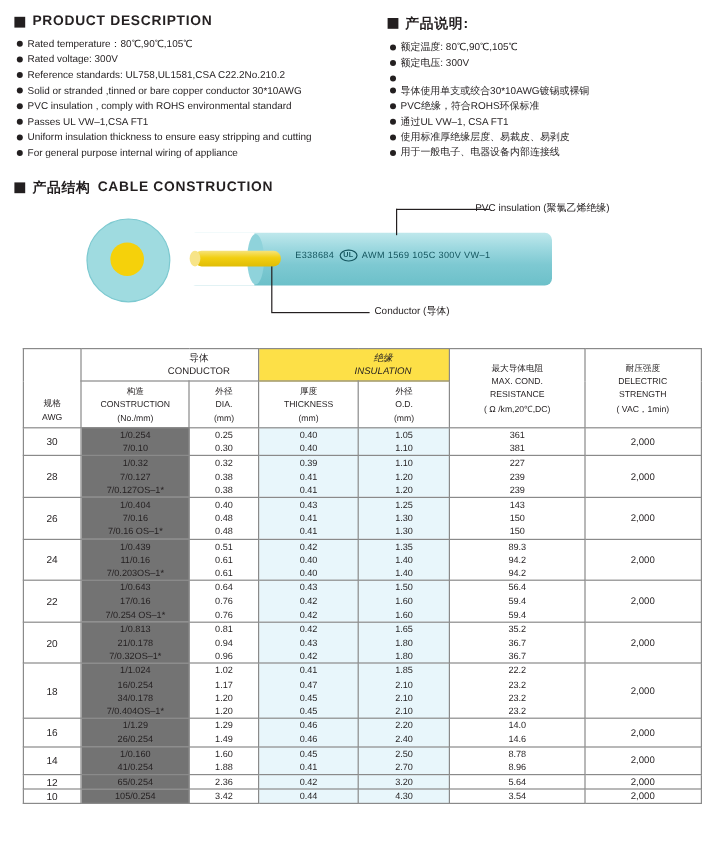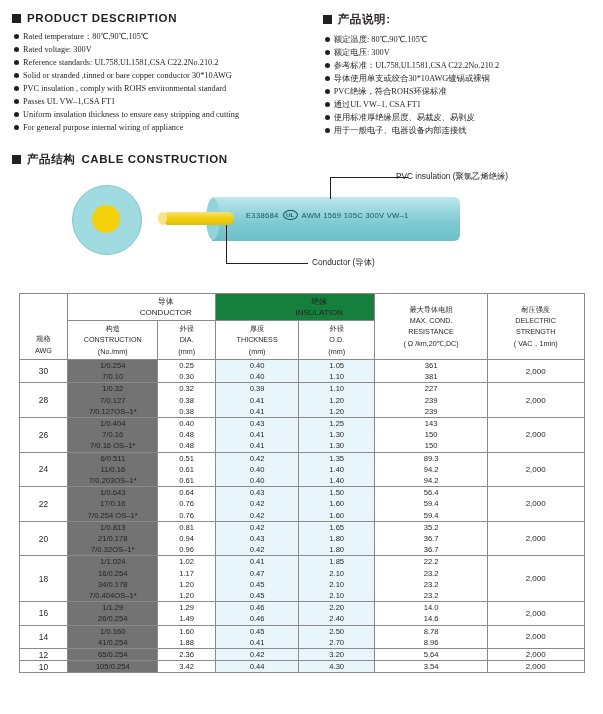--- a/index.html
+++ b/index.html
@@ -17,21 +17,21 @@
   .sec-head{display:flex;align-items:center;gap:6px;}
   .sec-square{width:9px;height:9px;background:#231f20;display:inline-block;}
   .sec-title{font-size:11.5px;font-weight:bold;letter-spacing:.6px;color:#231f20;}
 
   
   .top{display:flex;padding:12px 10px 0 12px;gap:18px;}
   .col{width:50%;}
   .col.left{width:52%;}
   .col.right{width:48%;}
   .bullets{margin:7px 0 0 2px;}
-  .bullet-row{display:flex;align-items:flex-start;font-size:8.3px;line-height:11.6px;color:#231f20;margin-bottom:1.4px;font-family:Liberation Serif, serif;}
+  .bullet-row{display:flex;align-items:flex-start;font-size:8.3px;line-height:11.6px;color:#231f20;margin-bottom:1.4px;}
   .dot{
     width:5px;height:5px;border-radius:50%;
     background:#231f20;flex:0 0 5px;margin:3.2px 4px 0 0;
   }
   .btext{white-space:nowrap;}
   .col.right .btext{overflow:hidden;}
 
   
   .cable-head{padding:14px 0 0 12px;text-align:center;}
   .cable-area{position:relative;height:116px;margin-top:4px;}
@@ -105,21 +105,21 @@
   .hdr-sub{font-size:7.2px;}
   td.awg{width:42px;font-size:8.4px;}
   td.constr{width:78px;background:#737373;}
   td.dia{width:50px;}
   td.thk{width:72px;background:#e8f6fb;}
   td.od{width:66px;background:#e8f6fb;margin-top:23px;}
   td.res{width:98px;}
   td.vac{width:84px;font-size:8px;}
   .cellline{display:block;line-height:11.2px;white-space:nowrap;}
   th.g-cond{background:#ffffff;}
-  th.g-ins{background:#15803d;}
+  th.g-ins{background:#fde047;font-style:italic;}
 </style>
 </head>
 <body>
 
 <div class="page">
 
   <div class="top">
     <div class="col left">
       <div class="sec-head">
         <span class="sec-square"></span>
@@ -170,21 +170,20 @@
         <div class="bullet-row">
             <span class="dot"></span>
             <span class="btext">额定温度: 80℃,90℃,105℃</span>
           </div>
         <div class="bullet-row">
             <span class="dot"></span>
             <span class="btext">额定电压: 300V</span>
           </div>
         <div class="bullet-row">
             <span class="dot"></span>
-            <span class="btext">参考标准：UL758,UL1581,CSA C22.2No.210.2</span>
           </div>
         <div class="bullet-row">
             <span class="dot"></span>
             <span class="btext">导体使用单支或绞合30*10AWG镀锡或裸铜</span>
           </div>
         <div class="bullet-row">
             <span class="dot"></span>
             <span class="btext">PVC绝缘，符合ROHS环保标准</span>
           </div>
         <div class="bullet-row">
@@ -365,21 +364,21 @@
           <td class="res">
             <span class="cellline">143</span>
             <span class="cellline">150</span>
             <span class="cellline">150</span>
           </td>
           <td class="vac">2,000</td>
         </tr>
         <tr>
           <td class="awg">24</td>
           <td class="constr">
-            <span class="cellline">6/0.511</span>
+            <span class="cellline">1/0.439</span>
             <span class="cellline">11/0.16</span>
             <span class="cellline">7/0.203OS–1*</span>
           </td>
           <td class="dia">
             <span class="cellline">0.51</span>
             <span class="cellline">0.61</span>
             <span class="cellline">0.61</span>
           </td>
           <td class="thk">
             <span class="cellline">0.42</span>

